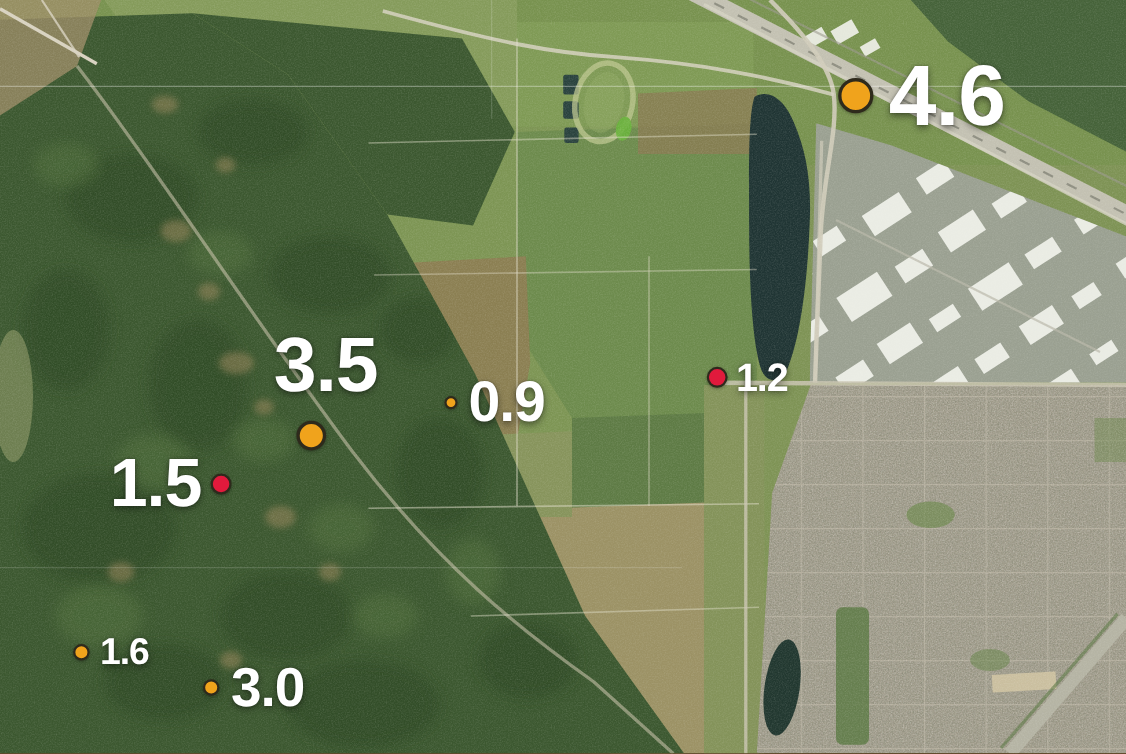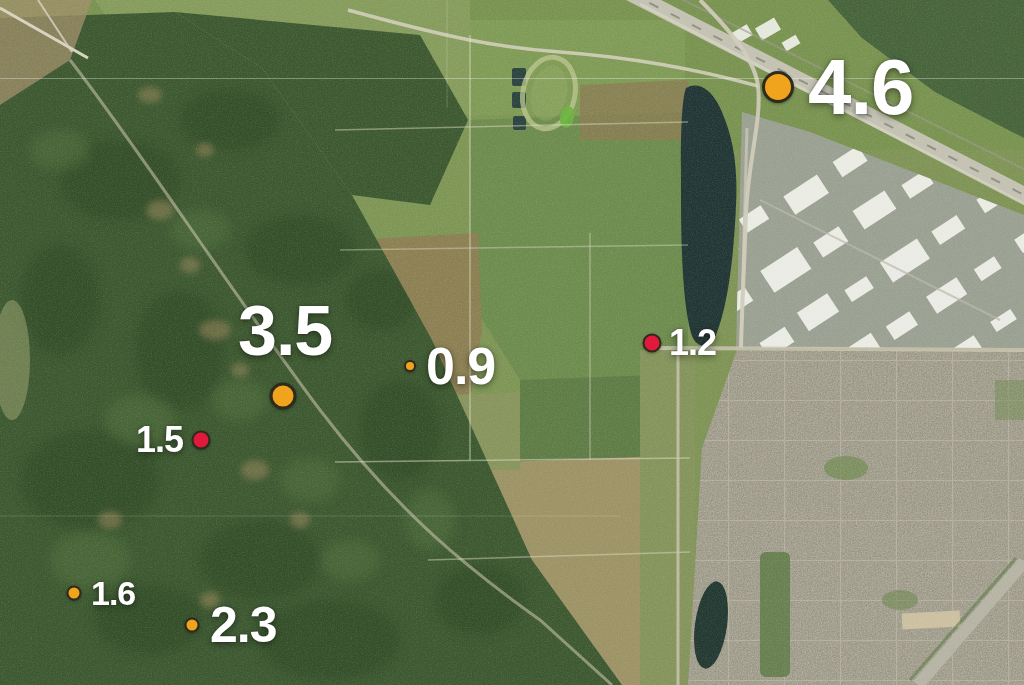--- a/index.html
+++ b/index.html
@@ -20,24 +20,24 @@
   .sz-lg .dot{width:27px;height:27px;border-width:3px}
   .sz-md .dot{width:19px;height:19px;border-width:2.5px}
   .sz-sm .dot{width:15px;height:15px;border-width:2px}
   .sz-xs .dot{width:12px;height:12px;border-width:2px}
   .mag{
     position:absolute;top:0;transform:translateY(-50%);
     font-weight:bold;line-height:1;white-space:nowrap;letter-spacing:-1px;
     text-shadow:0 2px 7px rgba(0,0,0,.45),0 0 2px rgba(0,0,0,.3);
   }
   .m46 .mag{left:30px;font-size:78px}
-  .m35 .mag{top:auto;bottom:30px;left:4px;transform:translateX(-52%);font-size:70px}
+  .m35 .mag{top:auto;bottom:30px;left:15px;transform:translateX(-52%);font-size:70px}
   .m09 .mag{left:16px;font-size:52px}
   .m12 .mag{left:17px;font-size:36px}
-  .m15 .mag{left:auto;right:18px;font-size:36px}
+  .m15 .mag{left:auto;right:18px;font-size:62px}
   .m16 .mag{left:17px;font-size:34px}
   .m17 .mag{left:18px;font-size:50px}
   .city-label{
     position:absolute;left:881px;top:452px;transform:translate(-50%,-50%);
     font-size:53px;font-weight:400;color:#fff;letter-spacing:1px;z-index:4;
     text-shadow:0 1px 5px rgba(0,0,0,.35);white-space:nowrap;
   }
 </style>
 </head>
 <body>
@@ -269,17 +269,17 @@
     <span class="mag" style="color: rgb(255, 255, 255);">1.5</span>
   </div>
 
   <div class="marker m16 sz-sm" style="left:74px;top:593px">
     <span class="dot" style="background: rgb(240, 163, 28); border-color: rgb(46, 42, 28);"></span>
     <span class="mag" style="color: rgb(255, 255, 255);">1.6</span>
   </div>
 
   <div class="marker m17 sz-sm" style="left:192px;top:625px">
     <span class="dot" style="background: rgb(240, 163, 28); border-color: rgb(46, 42, 28);"></span>
-    <span class="mag" style="color: rgb(255, 255, 255);">2.3</span>
+    <span class="mag" style="color: rgb(255, 255, 255);">3.0</span>
   </div>
 
 
 </div>
 
 </body></html>

